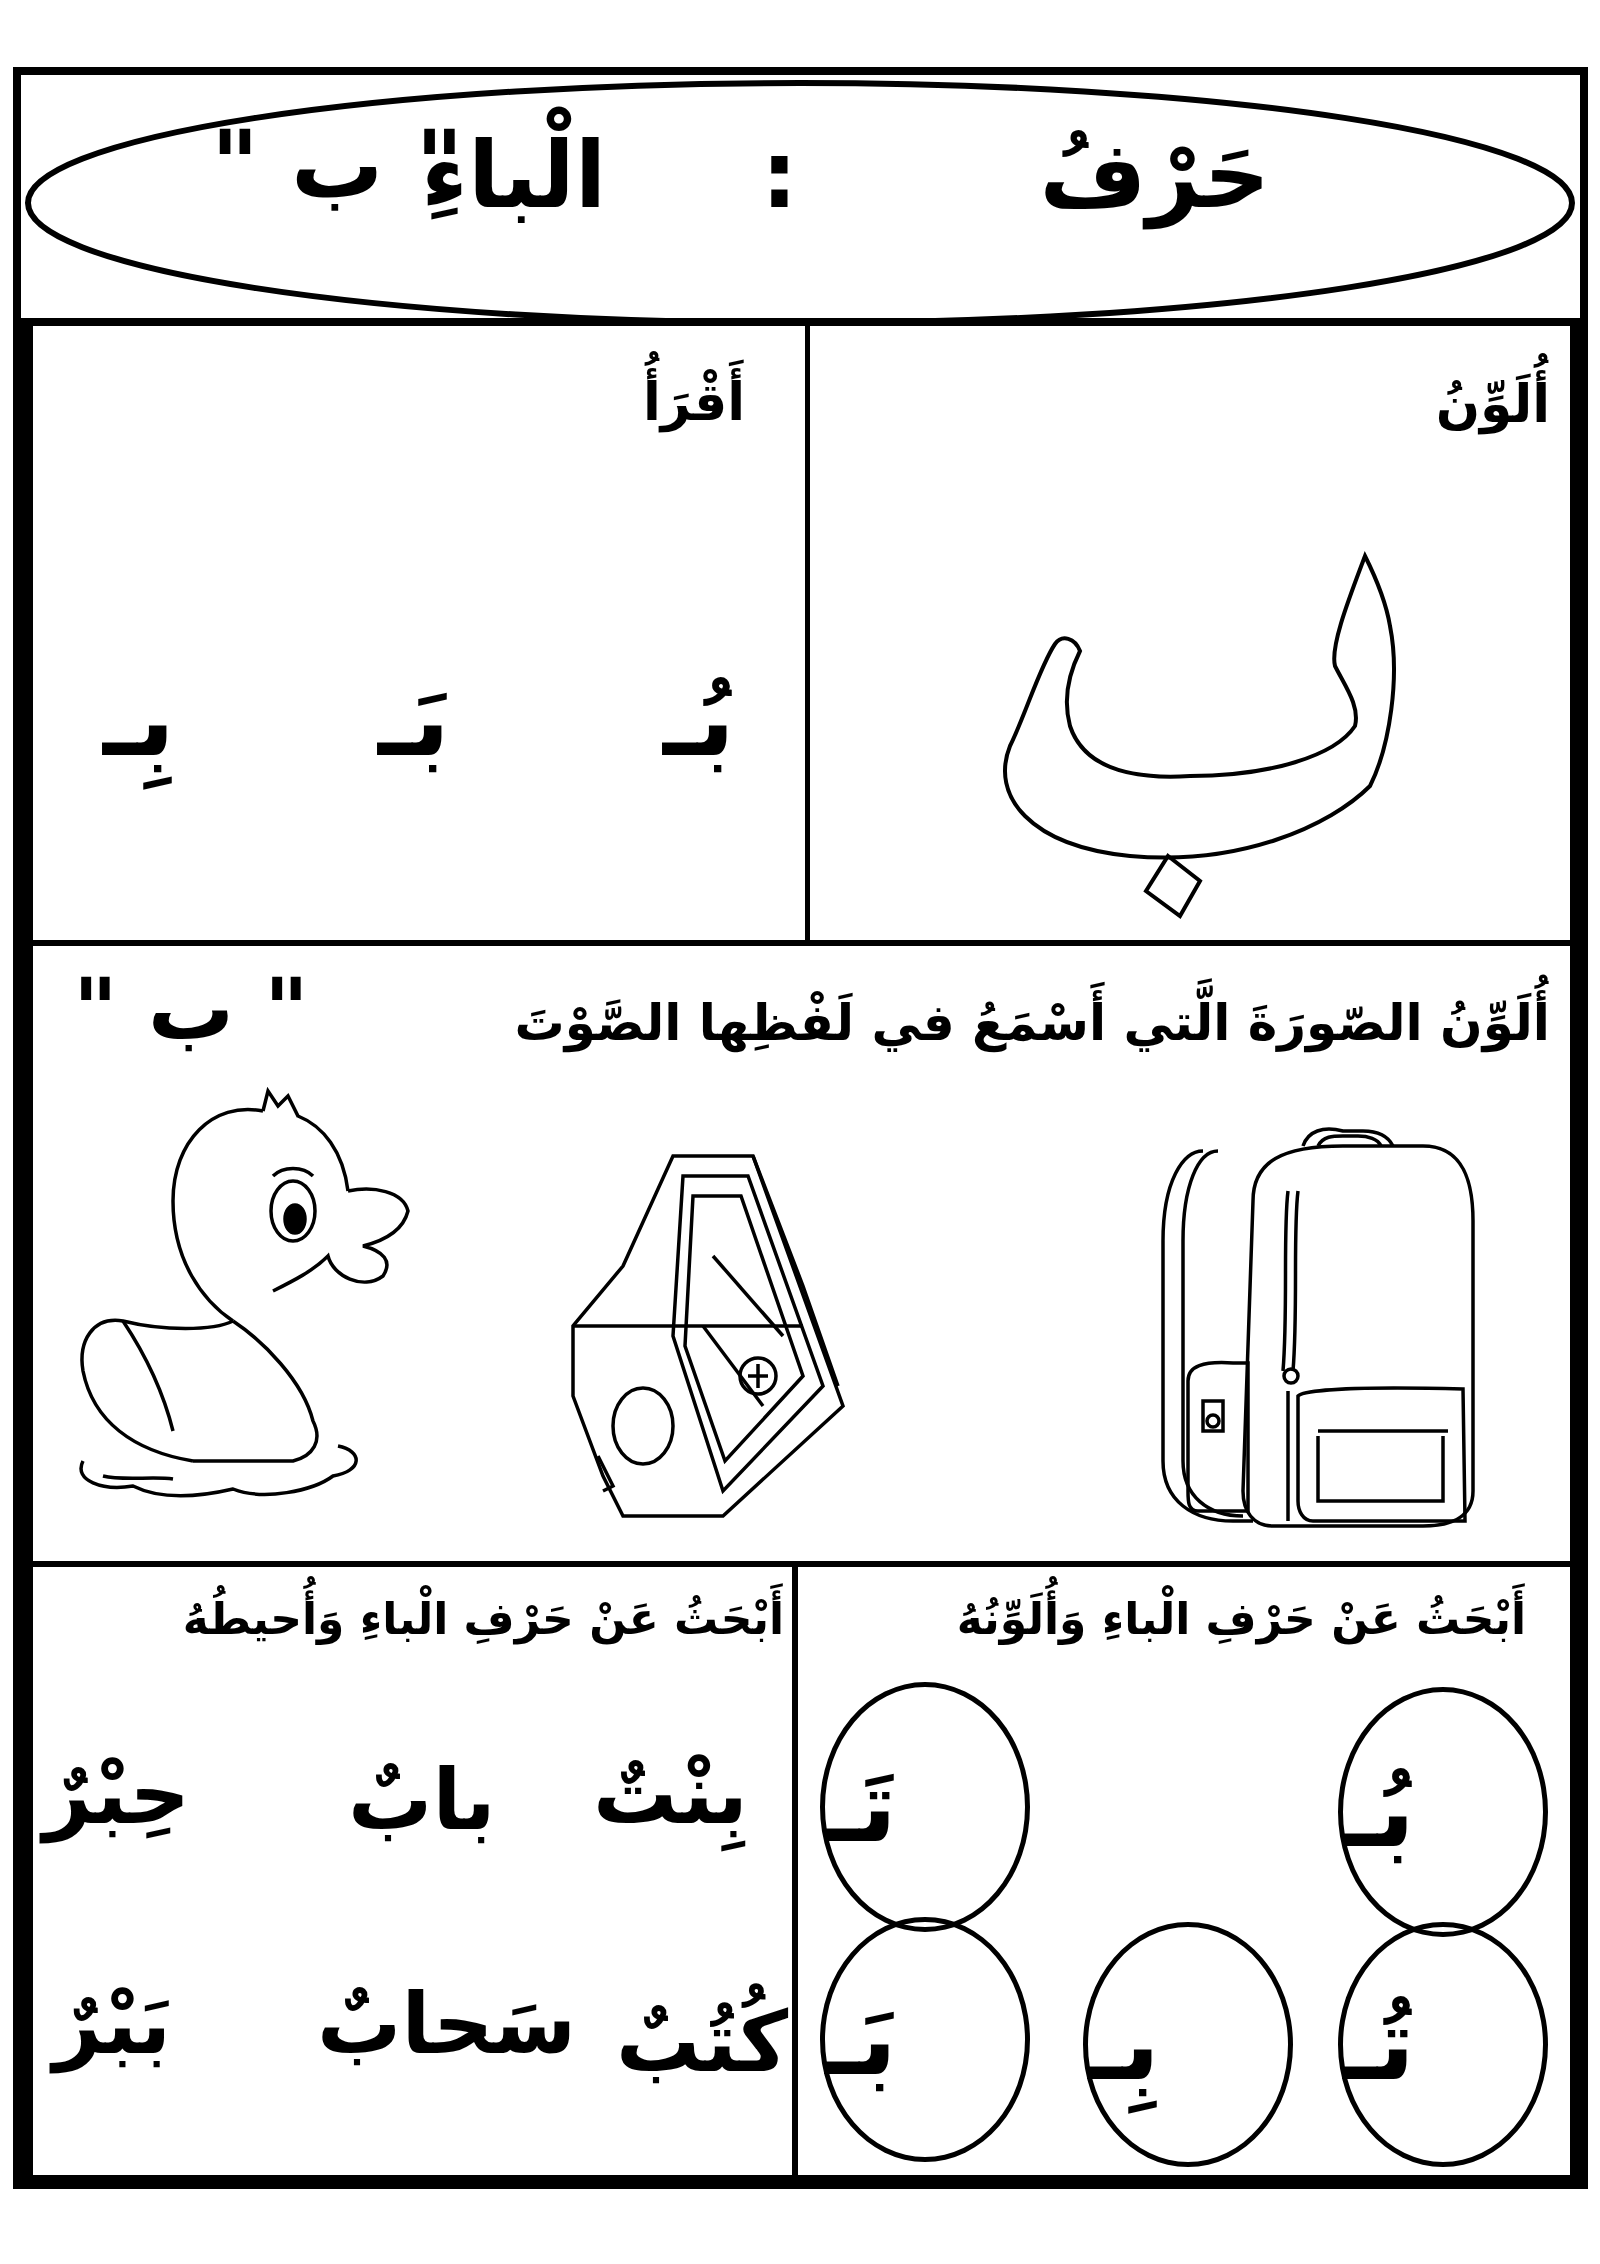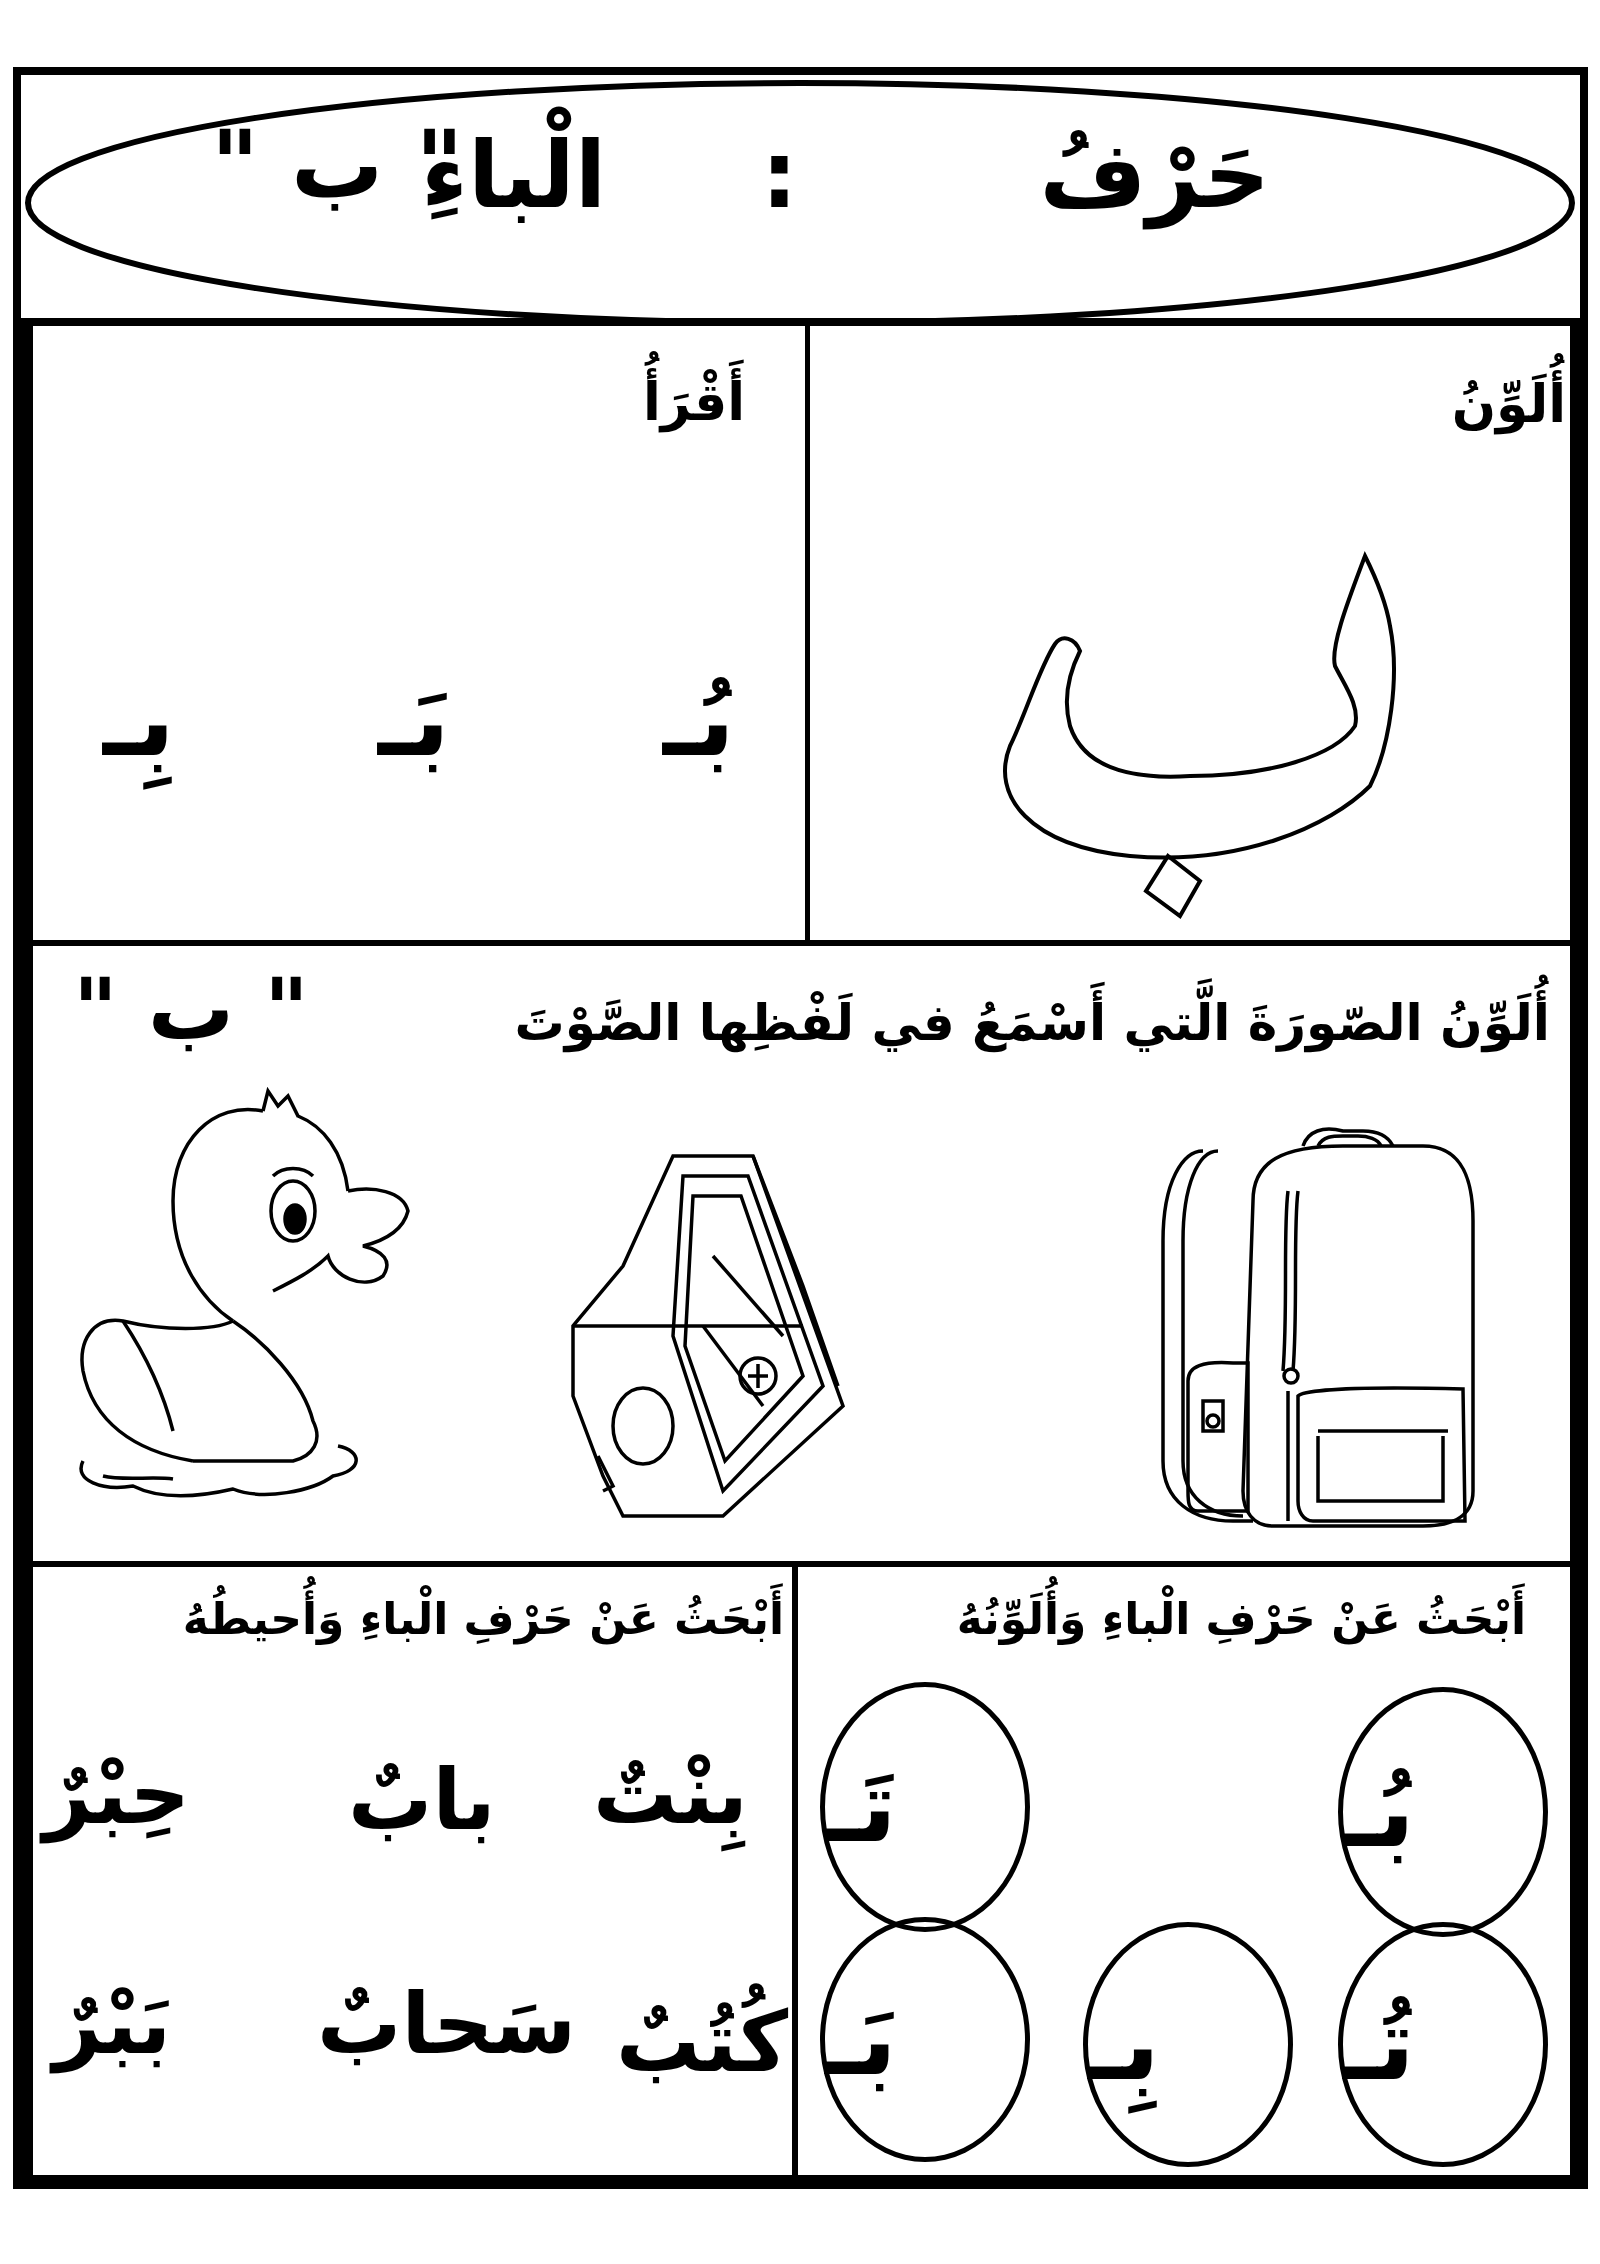--- a/index.html
+++ b/index.html
@@ -39,21 +39,21 @@
 
 <div class="hline" style="left:13px;top:318px;width:1575px;height:8px;"></div>
 
 <div class="vline" style="left:21px;top:320px;width:12px;height:1855px;"></div>
 <div class="vline" style="left:1570px;top:320px;width:10px;height:1855px;"></div>
 
 <div class="vline" style="left:805px;top:324px;width:5px;height:620px;"></div>
 
 <div class="hline" style="left:21px;top:940px;width:1559px;height:6px;"></div>
 
-<div class="abs" style="left:810px;top:326px;width:760px;height:614px;padding-left:16px;">
+<div class="abs" style="left:810px;top:326px;width:760px;height:614px;">
   <div class="ar label abs" style="right:20px;top:52px;">أُلَوِّنُ</div>
   <svg width="760" height="614" style="left:0;top:0;">
     <path d="M 245 318 C 230 340 215 390 200 420 C 180 470 220 520 320 530 C 430 540 520 500 560 460 C 580 420 590 350 580 300 C 575 270 560 240 555 230 C 540 270 520 320 525 340 C 535 360 550 380 545 400 C 525 430 460 450 380 450 C 300 455 270 430 260 400 C 252 370 260 345 270 325 C 265 312 252 308 245 318 Z" fill="none" stroke="#000" stroke-width="4"></path>
     <path d="M 358 550 L 390 575 L 370 610 L 336 585 Z" fill="none" stroke="#000" stroke-width="4" transform="translate(0,-20)"></path>
   </svg>
 </div>
 
 <div class="abs" style="left:33px;top:326px;width:772px;height:614px;">
   <div class="ar label abs" style="left:610px;top:50px;">أَقْرَأُ</div>
   <div class="ar big abs" style="left:630px;top:345px;">بُـ</div>

